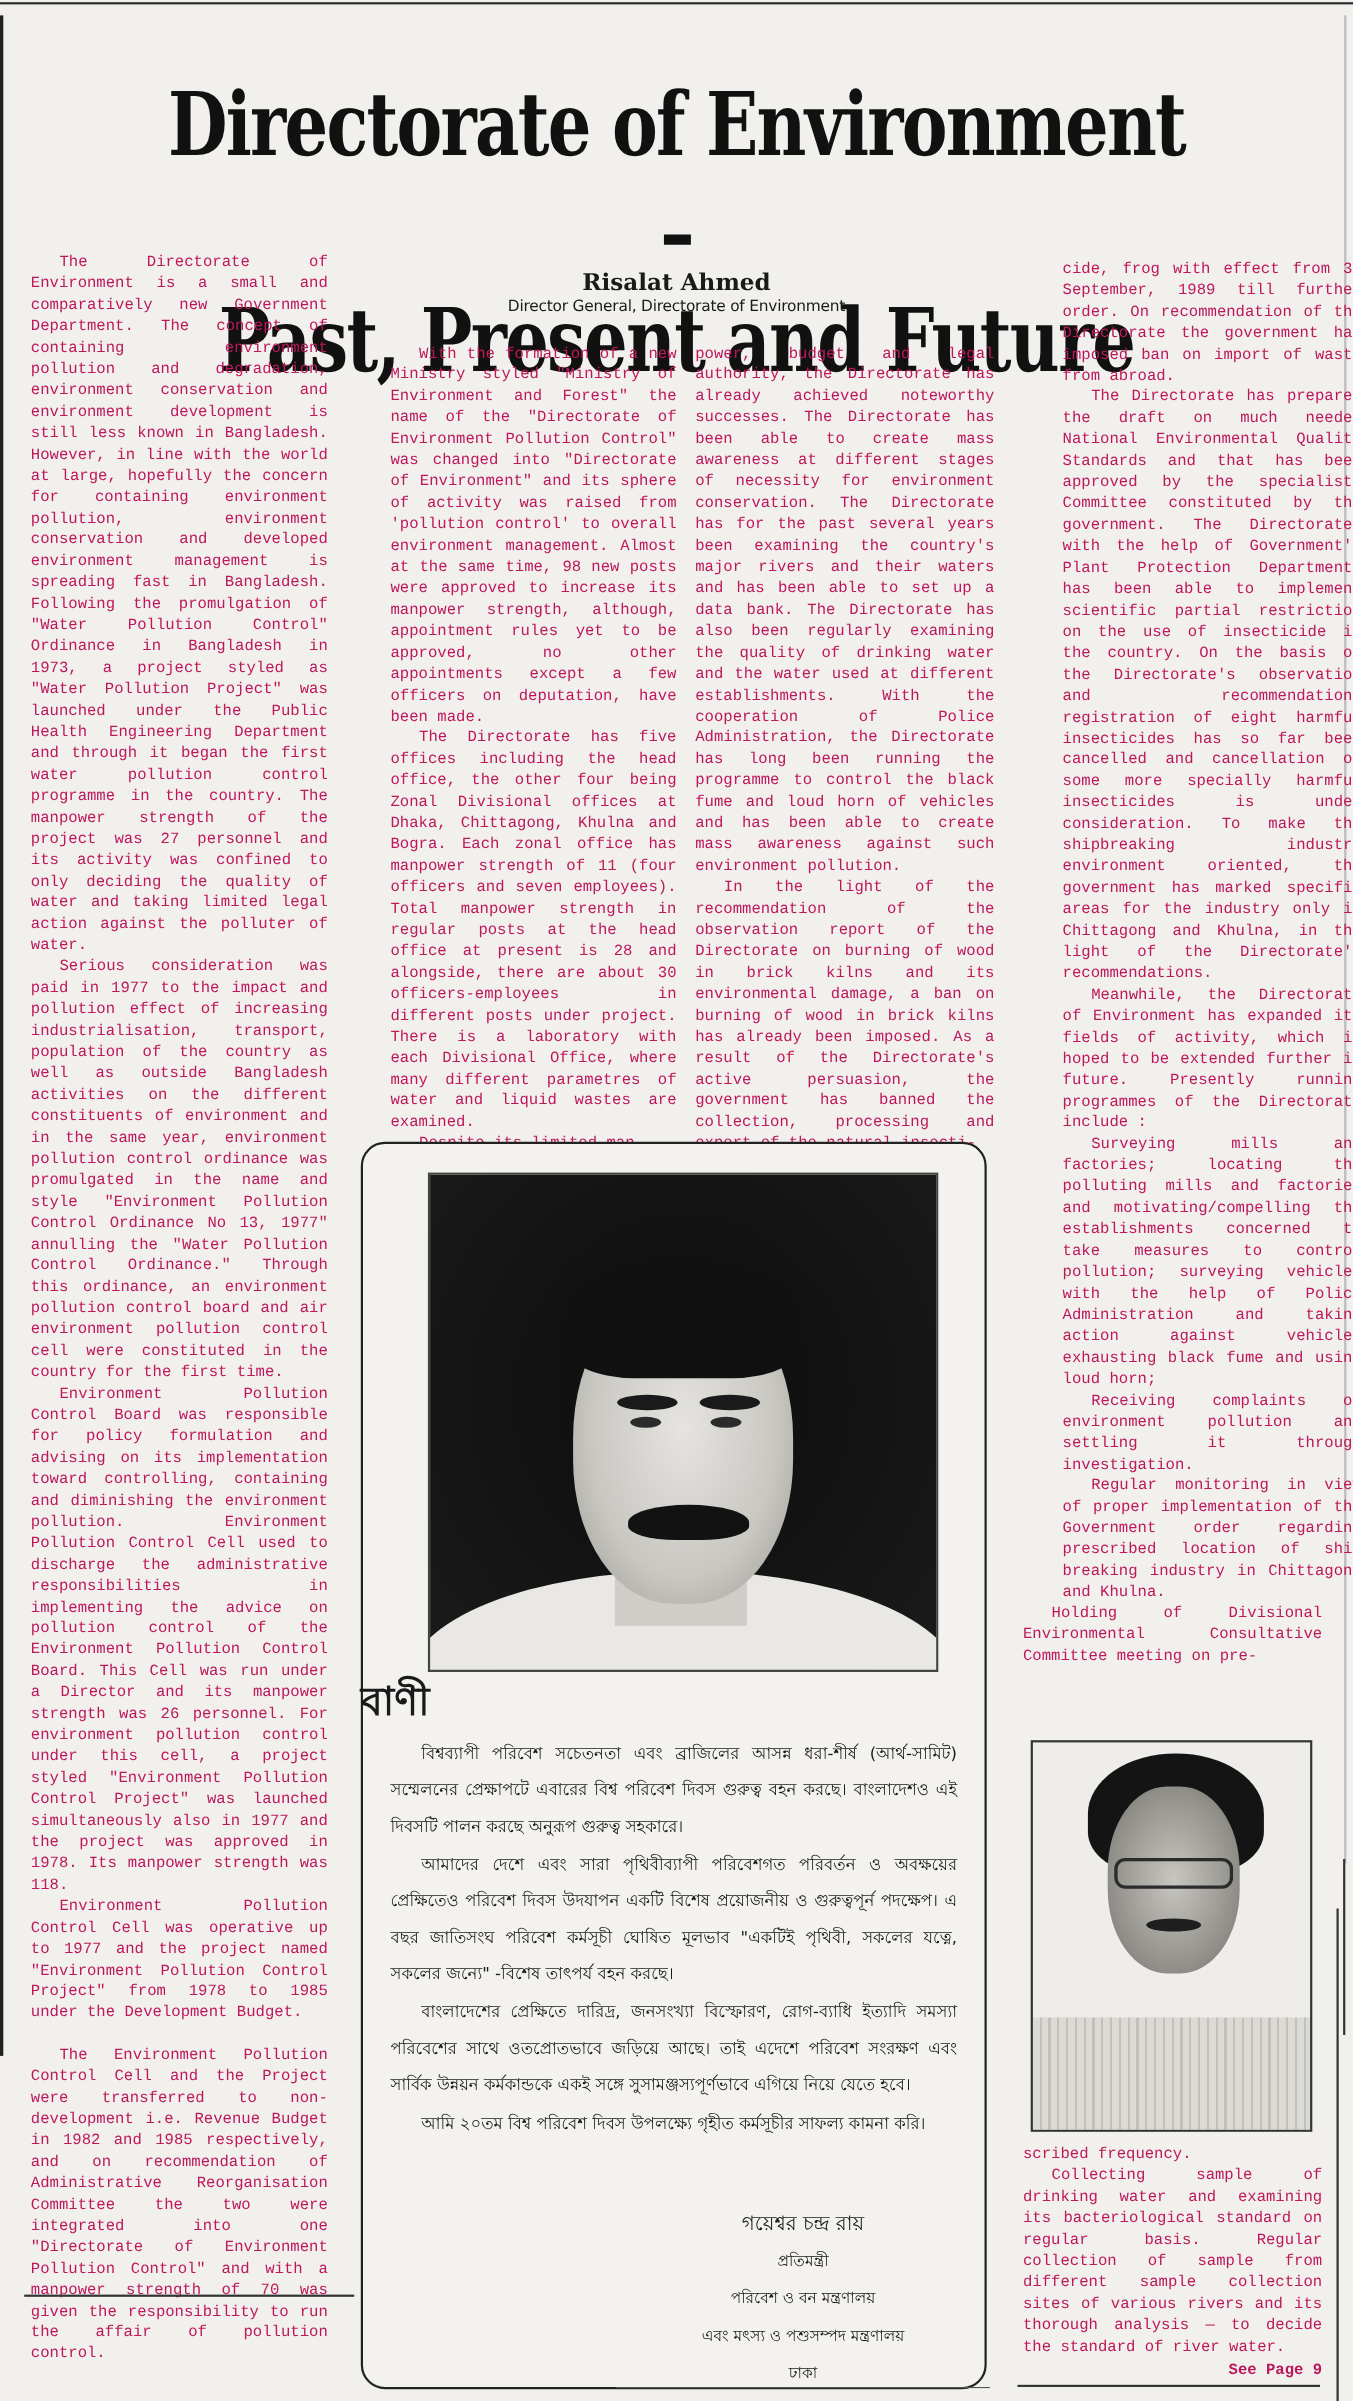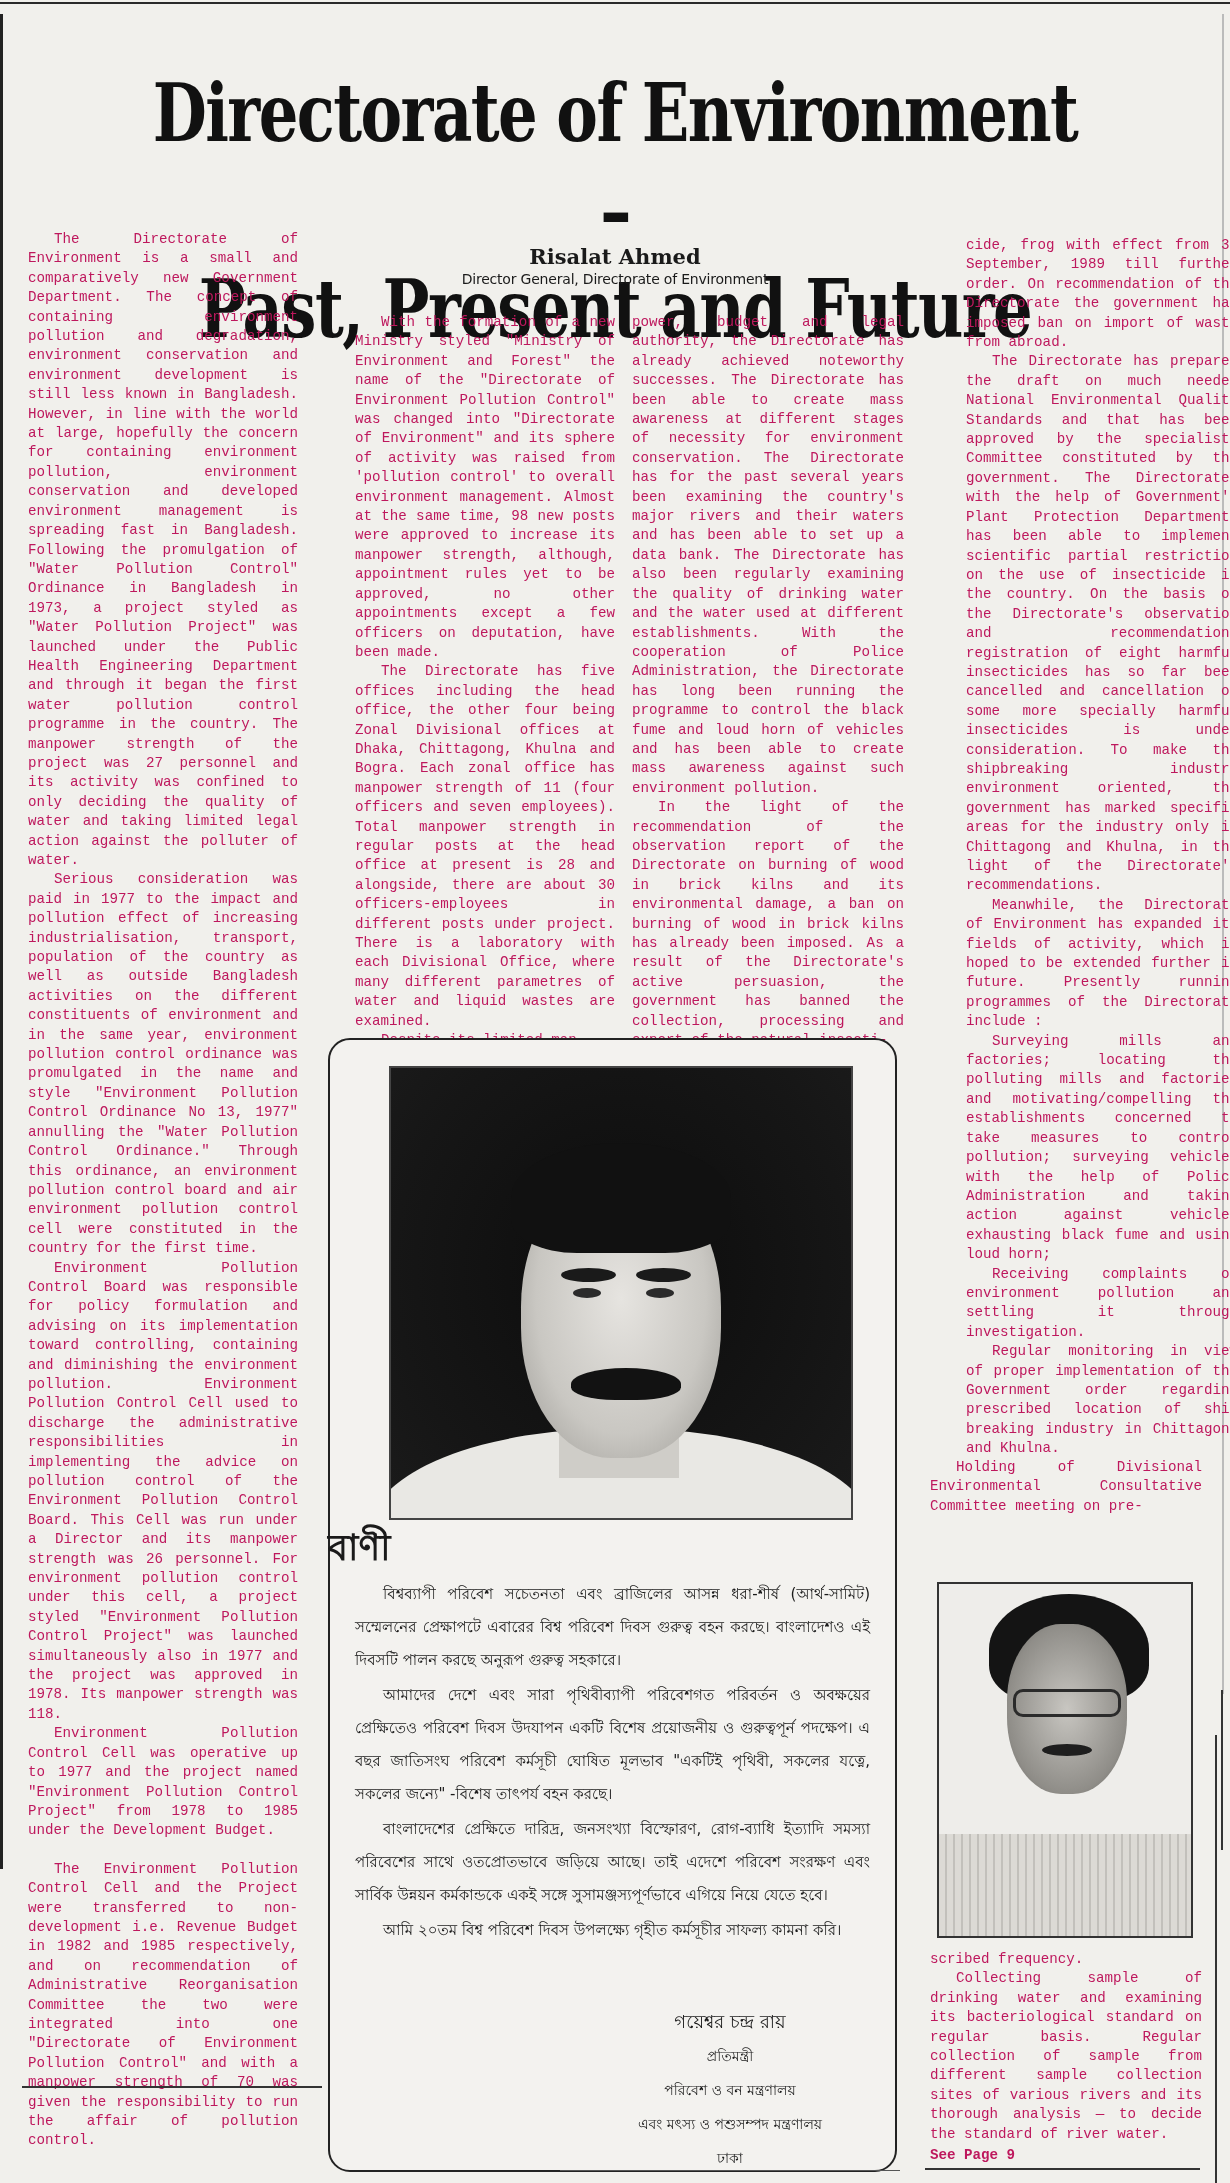--- a/index.html
+++ b/index.html
@@ -34,21 +34,21 @@
   .col p { margin: 0; text-indent: 26px; }
   .col p.noindent { text-indent: 0; }
   .col p.gap { margin-top: 19px; }
   .col1 { left: 28px; top: 230px; width: 270px; }
   .col2 { left: 355px; top: 313px; width: 260px; }
   .col3 { left: 632px; top: 313px; width: 272px; }
   .col4 { left: 966px; top: 236px; width: 272px; }
   .col4b { left: 930px; top: 1458px; width: 272px; }
   .col4c { left: 930px; top: 1950px; width: 272px; }
 
-  .see-page { text-align: left; font-weight: bold; text-indent: 0 !important; margin-top: 2px !important; }
+  .see-page { text-align: right; font-weight: bold; text-indent: 0 !important; margin-top: 2px !important; }
 
   .bottom-rule-left { position: absolute; left: 22px; top: 2086px; width: 300px; height: 2px; background: #333; }
   .bottom-rule-right { position: absolute; left: 925px; top: 2168px; width: 275px; height: 2px; background: #333; }
   .bottom-rule-mid { position: absolute; left: 560px; top: 2170px; width: 340px; height: 1px; background: #555; }
 
   
   .msg-box {
     position: absolute; left: 328px; top: 1038px; width: 565px; height: 1130px;
     border: 2px solid #222; border-radius: 22px; background: #f3f2ef;
   }

